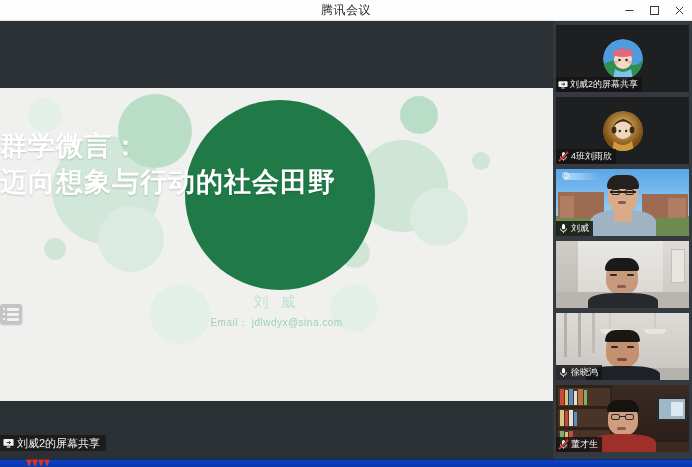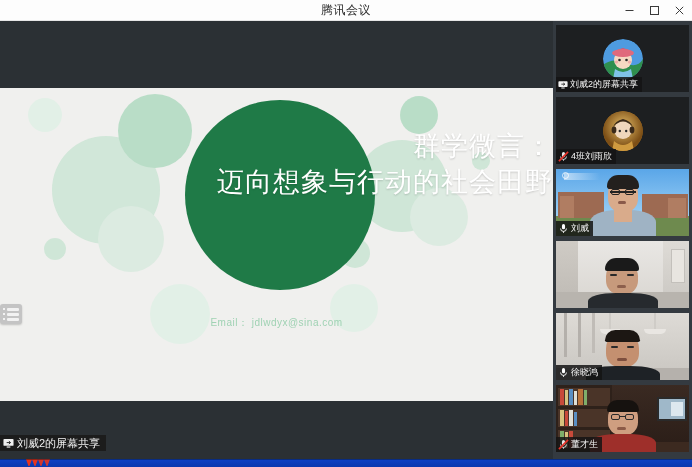--- a/index.html
+++ b/index.html
@@ -98,23 +98,23 @@
   }
   .bubble { position: absolute; border-radius: 50%; }
   #slide-core {
     position: absolute;
     left: 185px; top: 12px; width: 190px; height: 190px;
     background: #1f7a47; border-radius: 50%;
   }
 
   #slide-title {
     position: absolute; left: 0; right: 0; top: 40px;
-    text-align: right; color: #ffffff;
+    text-align: left; color: #ffffff;
     font-family: "Liberation Sans", "DejaVu Sans", sans-serif;
-    font-weight: normal;
+    font-weight: bold;
     font-size: 27px; line-height: 36px;
     letter-spacing: 1px;
     text-shadow: 0 1px 2px rgba(0,0,0,0.18);
     white-space: pre-line;
     z-index: 4;
   }
   #slide-author {
     position: absolute; left: 0; right: 0; top: 205px;
     text-align: center; color: #bfe4cd;
     font-size: 15px; letter-spacing: 4px;
@@ -262,20 +262,21 @@
           <div class="bubble" style="left:410px;top:100px;width:58px;height:58px;background:#dcebe1;"></div>
           <div class="bubble" style="left:340px;top:150px;width:30px;height:30px;background:#cfe6d7;"></div>
           <div class="bubble" style="left:472px;top:64px;width:18px;height:18px;background:#cfe6d7;"></div>
           <div class="bubble" style="left:150px;top:196px;width:60px;height:60px;background:#e2f0e7;"></div>
           <div class="bubble" style="left:330px;top:196px;width:48px;height:48px;background:#e2f0e7;"></div>
 
           <div id="slide-core"></div>
 
           <div id="slide-title">群学微言：
 迈向想象与行动的社会田野</div>
+          <div id="slide-author">刘 威</div>
           <div id="slide-email">Email： jdlwdyx@sina.com</div>
         </div>
 
         <div id="slide-toolbar">
           <div class="tb-line">
               <span class="tb-dot"></span>
               <span class="tb-bar"></span>
             </div>
           <div class="tb-line">
               <span class="tb-dot"></span>

